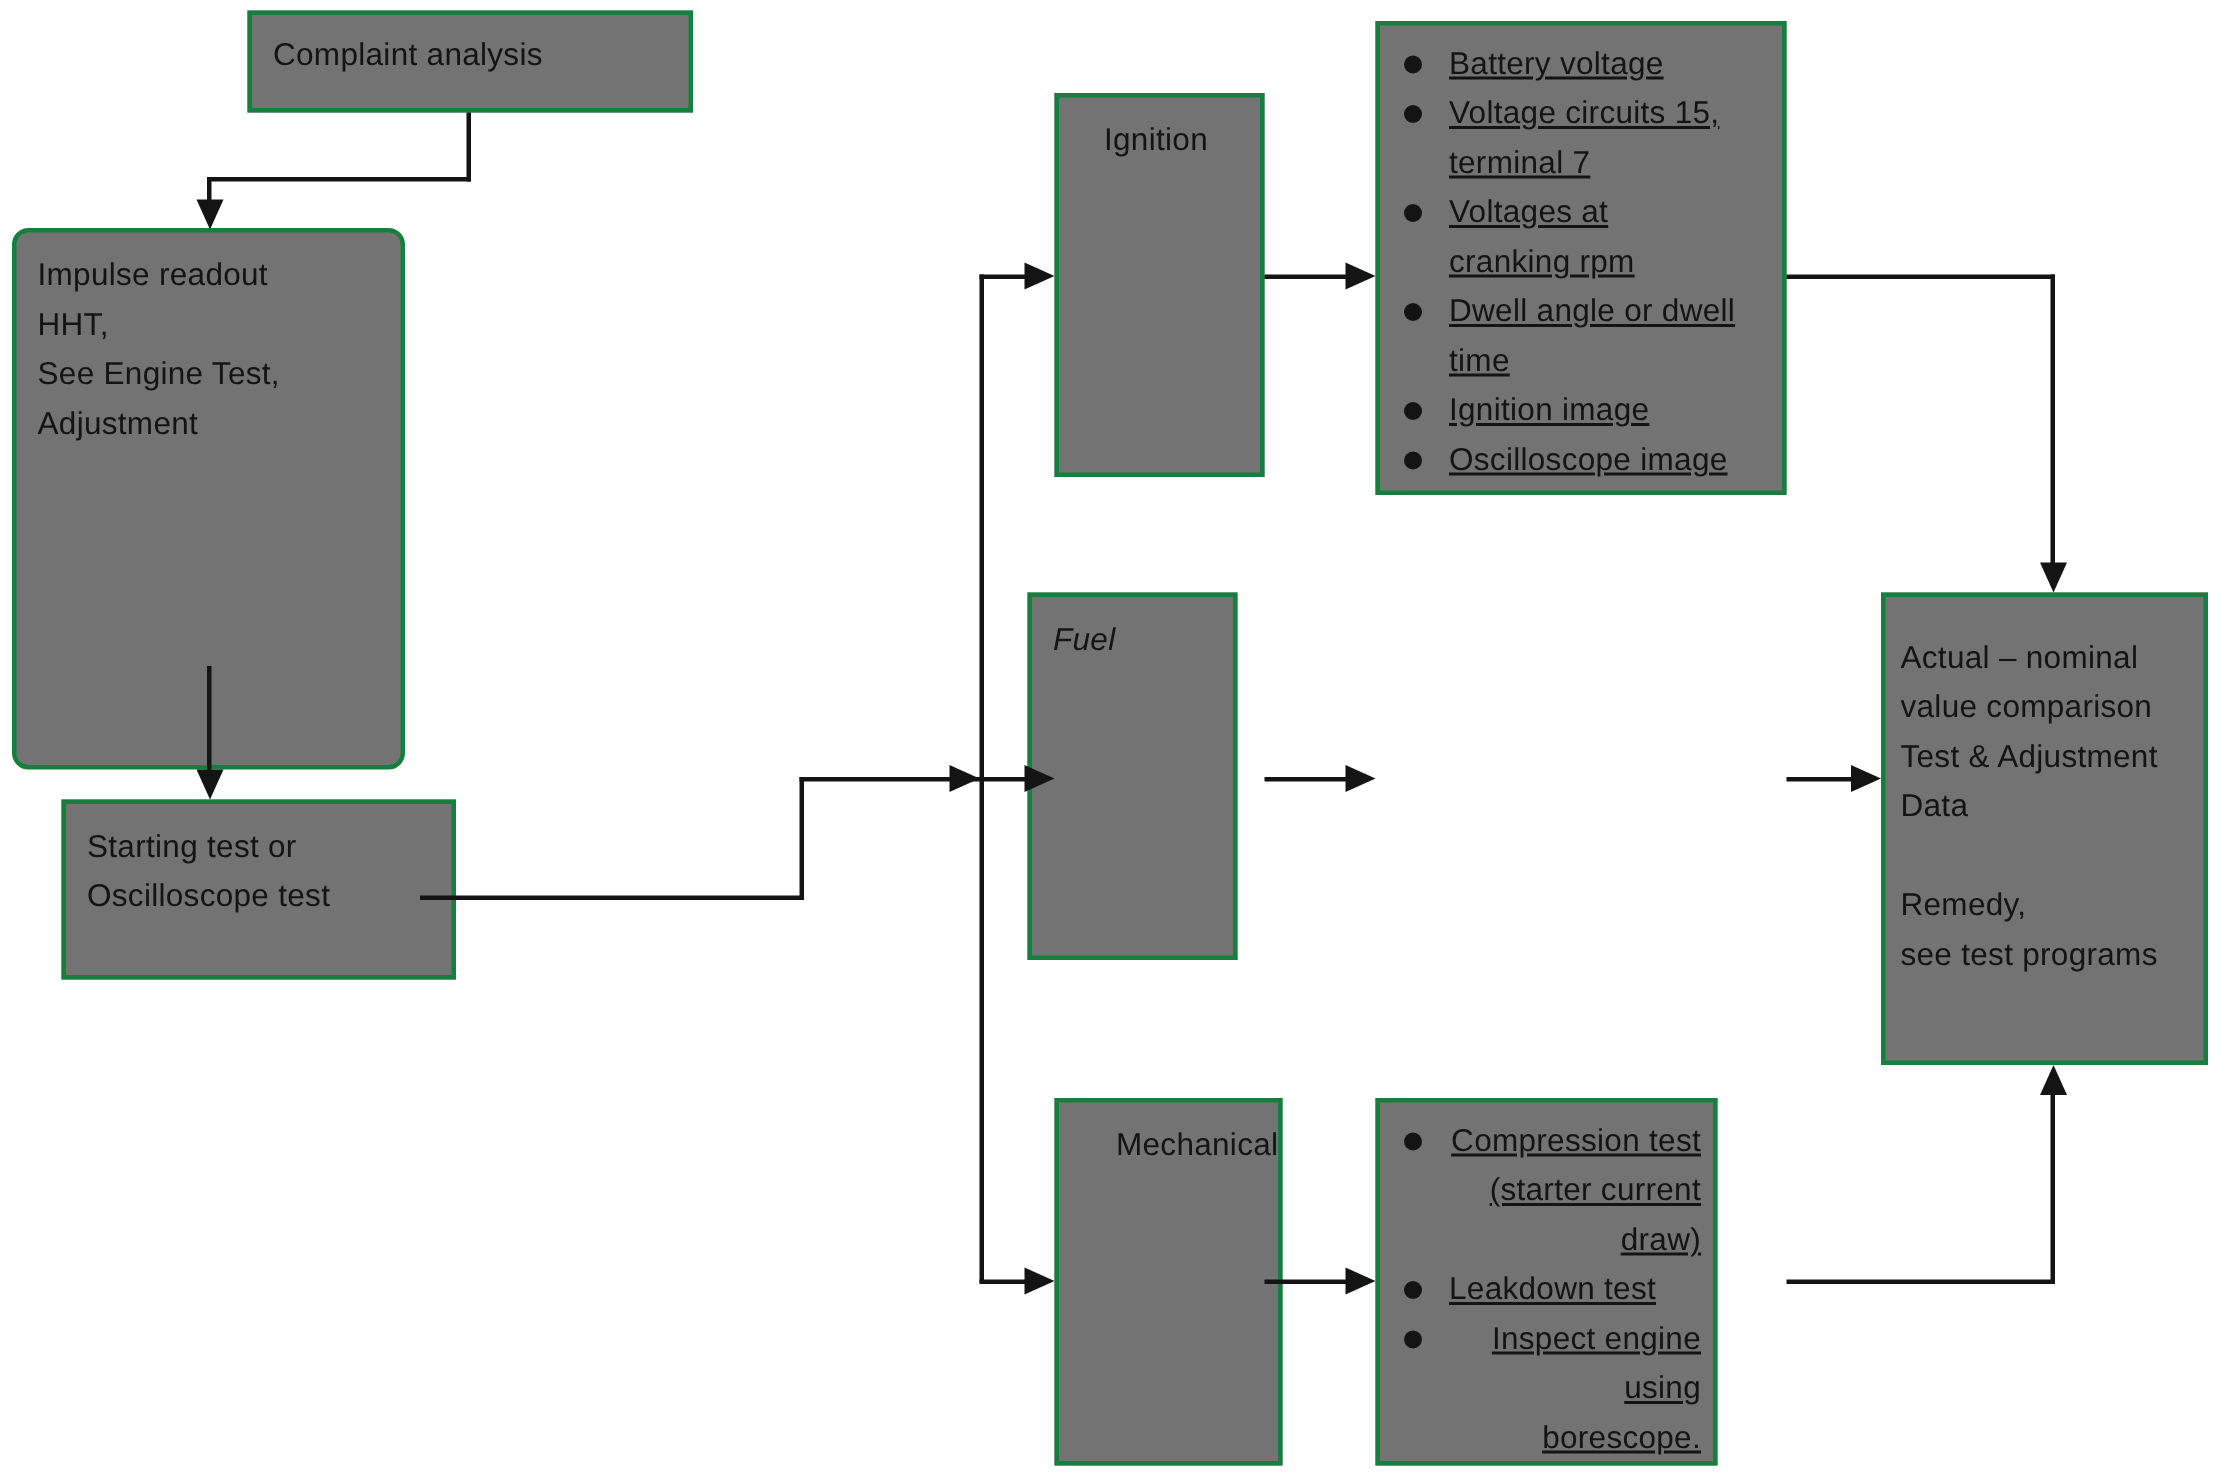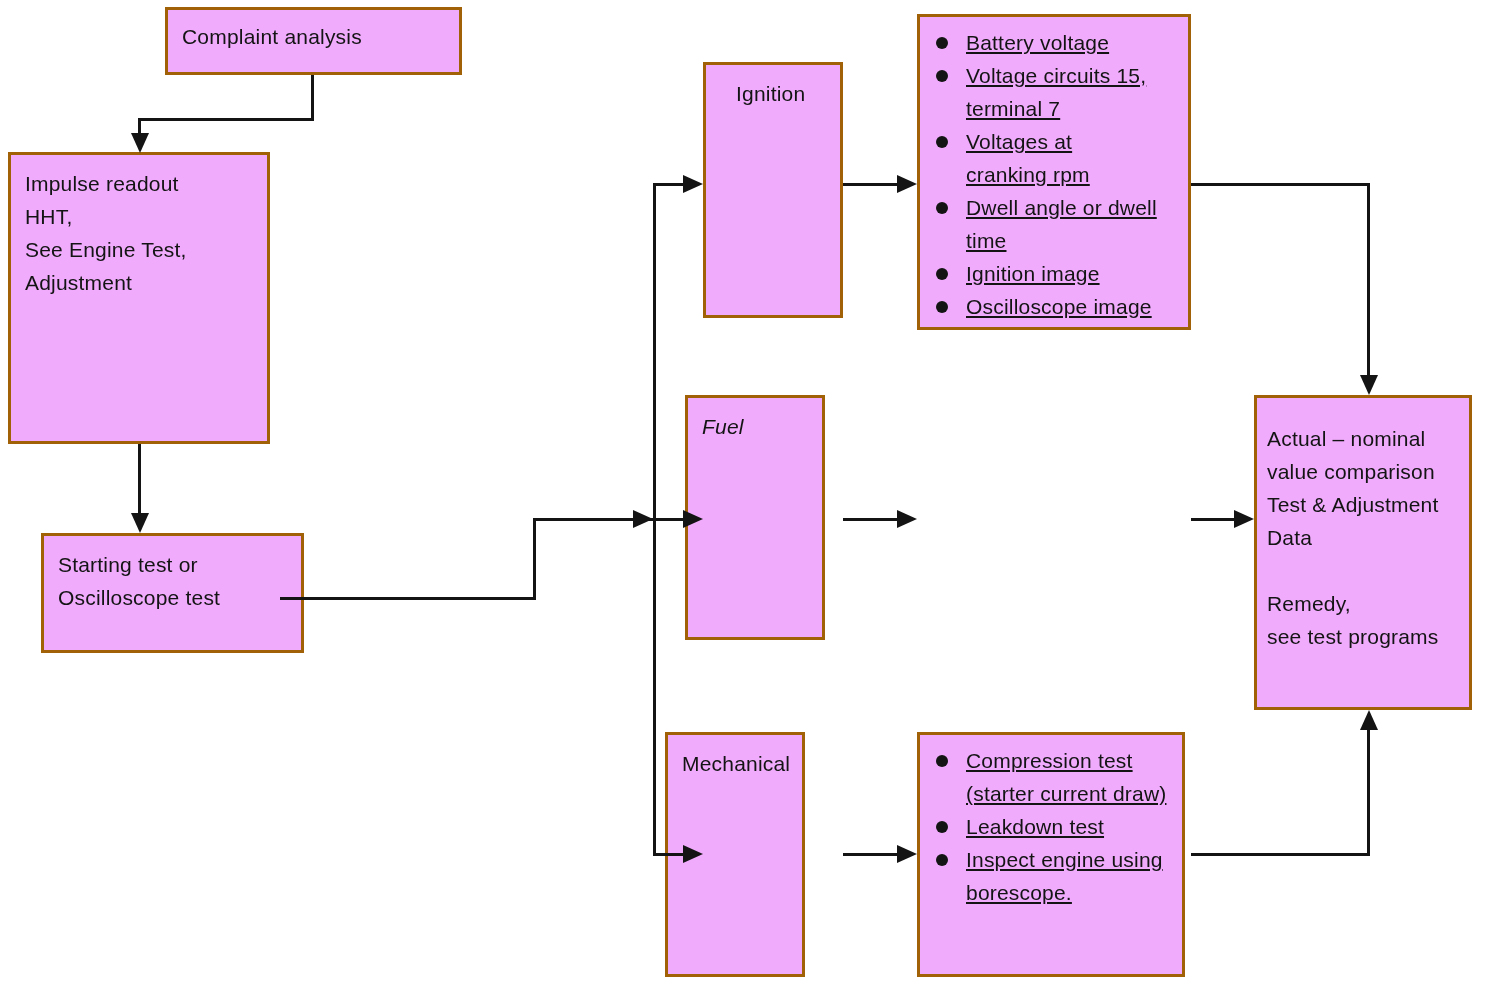--- a/index.html
+++ b/index.html
@@ -7,22 +7,22 @@
     position: relative;
     width: 1488px;
     height: 986px;
     background: #ffffff;
     font-family: "Liberation Sans", "DejaVu Sans", sans-serif;
     color: #141414;
     overflow: hidden;
   }
   .box {
     position: absolute;
-    border: 3px solid #a16207;
-    background: #f0abfc;
+    border: 3px solid #15803d;
+    background: #737373;
     box-sizing: border-box;
   }
   .txt {
     padding: 12px 14px;
     font-size: 21px;
     line-height: 33px;
     white-space: pre-line;
     letter-spacing: 0.2px;
   }
   ul.checks {
@@ -59,21 +59,21 @@
 </style>
 </head>
 <body>
 
 <div class="stage">
 
   <div class="box" style="left:165px;top:7px;width:297px;height:68px;">
     <div class="txt" style="padding-top:10px;">Complaint analysis</div>
   </div>
 
-  <div class="box" style="left:8px;top:152px;width:262px;height:292px;">
+  <div class="box" style="left:8px;top:152px;width:262px;height:361px;border-radius:11px;">
     <div class="txt">Impulse readout
 HHT,
 See Engine Test,
 Adjustment</div>
   </div>
 
   <div class="box" style="left:17px;top:533px;width:263px;height:120px;margin-left:24px;">
     <div class="txt">Starting test or
 Oscilloscope test</div>
   </div>
@@ -112,25 +112,25 @@
           <span class="it">Oscilloscope image</span>
         </li>
     </ul>
   </div>
 
   <div class="box" style="left:685px;top:395px;width:140px;height:245px;font-style:italic;">
     <div class="txt">Fuel</div>
   </div>
 
 
-  <div class="box" style="left:665px;top:732px;width:140px;height:245px;">
+  <div class="box" style="left:703px;top:732px;width:152px;height:245px;padding-left:24px;">
     <div class="txt">Mechanical</div>
   </div>
 
-  <div class="box" style="left:917px;top:732px;width:268px;height:245px;">
+  <div class="box" style="left:917px;top:732px;width:228px;height:245px;text-align:right;">
     <ul class="checks">
       <li>
           <span class="dot"></span>
           <span class="it">Compression test
 (starter current draw)</span>
         </li>
       <li>
           <span class="dot"></span>
           <span class="it">Leakdown test</span>
         </li>

